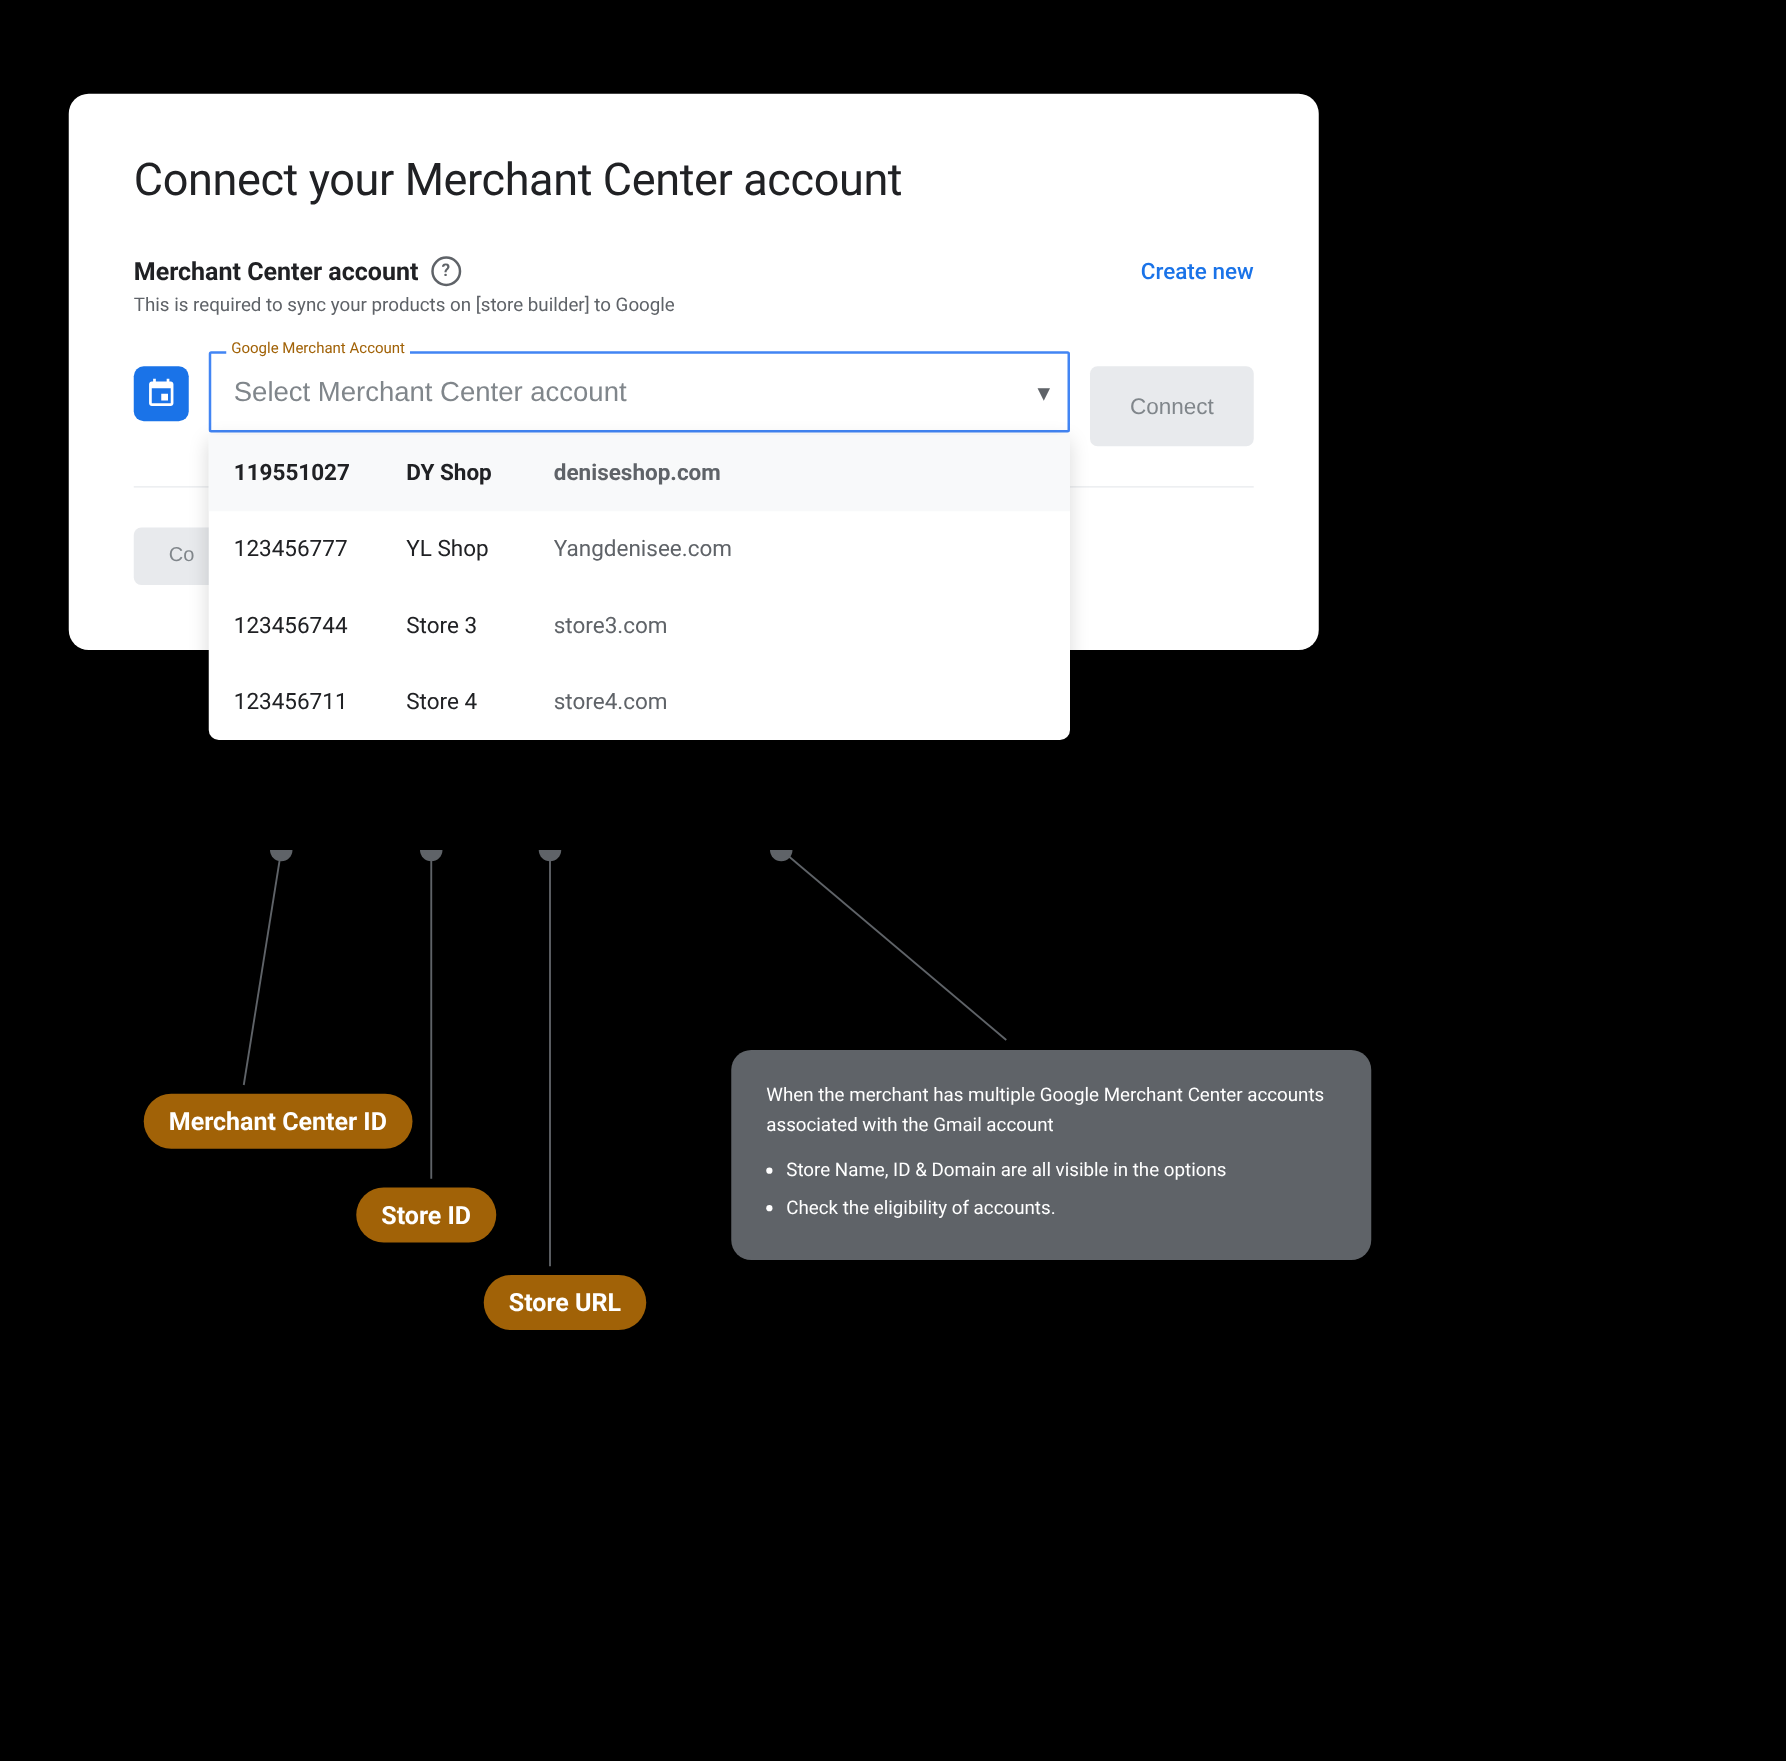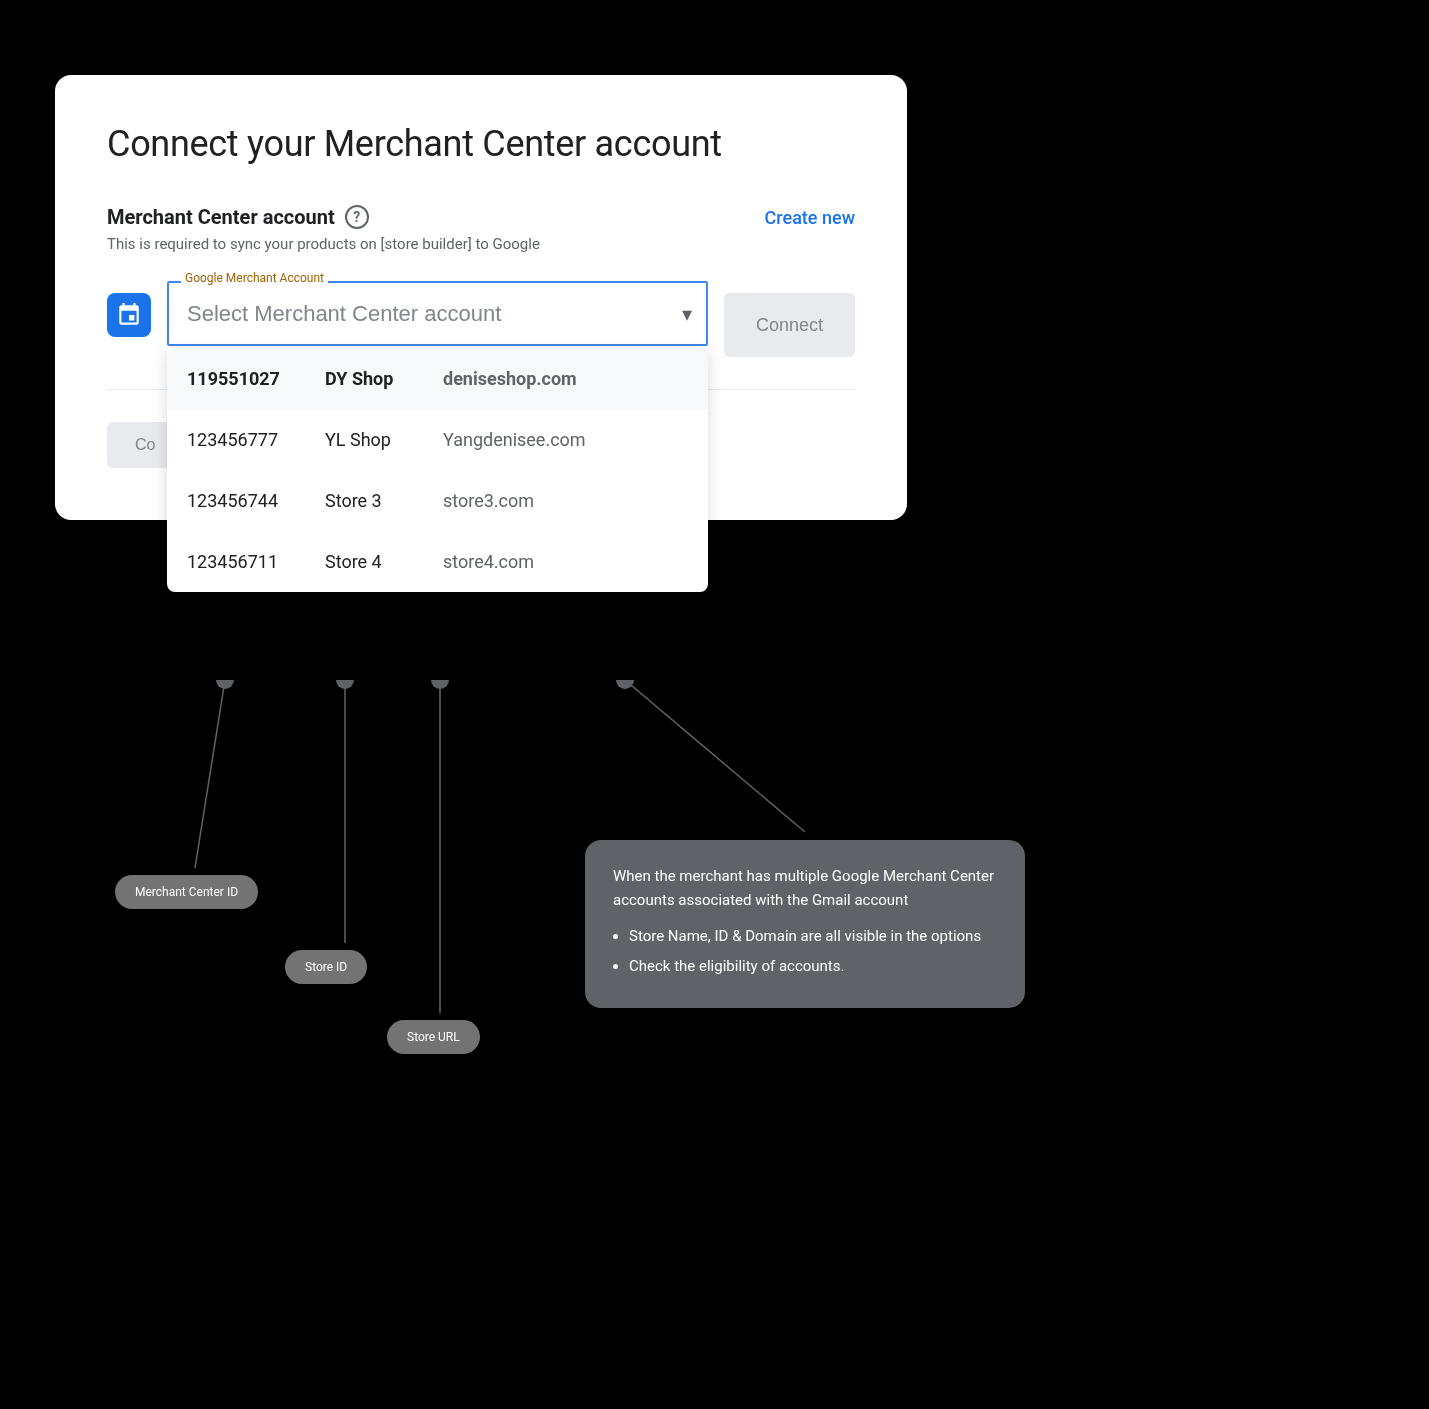--- a/index.html
+++ b/index.html
@@ -9,21 +9,21 @@
       height: 1409px;
       position: relative;
       font-family: -apple-system, BlinkMacSystemFont, 'Segoe UI', Roboto, Arial, sans-serif;
       overflow: hidden;
     }
 
     .modal-card {
       position: absolute;
       top: 75px;
       left: 55px;
-      width: 852px;
+      width: 1000px;
       background: #fff;
       border-radius: 16px;
       padding: 48px 52px 52px 52px;
       box-shadow: 0 4px 32px rgba(0,0,0,0.18);
       z-index: 10;
     }
 
     .modal-title {
       font-size: 36px;
       font-weight: 400;
@@ -221,26 +221,26 @@
       position: absolute;
       top: 680px;
       left: 55px;
       width: 1000px;
       z-index: 5;
     }
 
     
     .bubble {
       position: absolute;
-      background: #737373;
+      background: #a16207;
       color: #fff;
       border-radius: 24px;
       padding: 10px 20px;
-      font-size: 12px;
-      font-weight: 400;
+      font-size: 20px;
+      font-weight: 700;
       white-space: nowrap;
     }
 
     .bubble-merchant-id {
       top: 195px;
       left: 60px;
     }
 
     .bubble-store-id {
       top: 270px;
@@ -249,21 +249,21 @@
 
     .bubble-store-url {
       top: 340px;
       left: 332px;
     }
 
     .info-bubble {
       position: absolute;
       top: 160px;
       left: 530px;
-      width: 440px;
+      width: 512px;
       background: #5f6368;
       color: #fff;
       border-radius: 16px;
       padding: 24px 28px;
       font-size: 15px;
       line-height: 1.6;
     }
 
     .info-bubble ul {
       margin-top: 12px;

